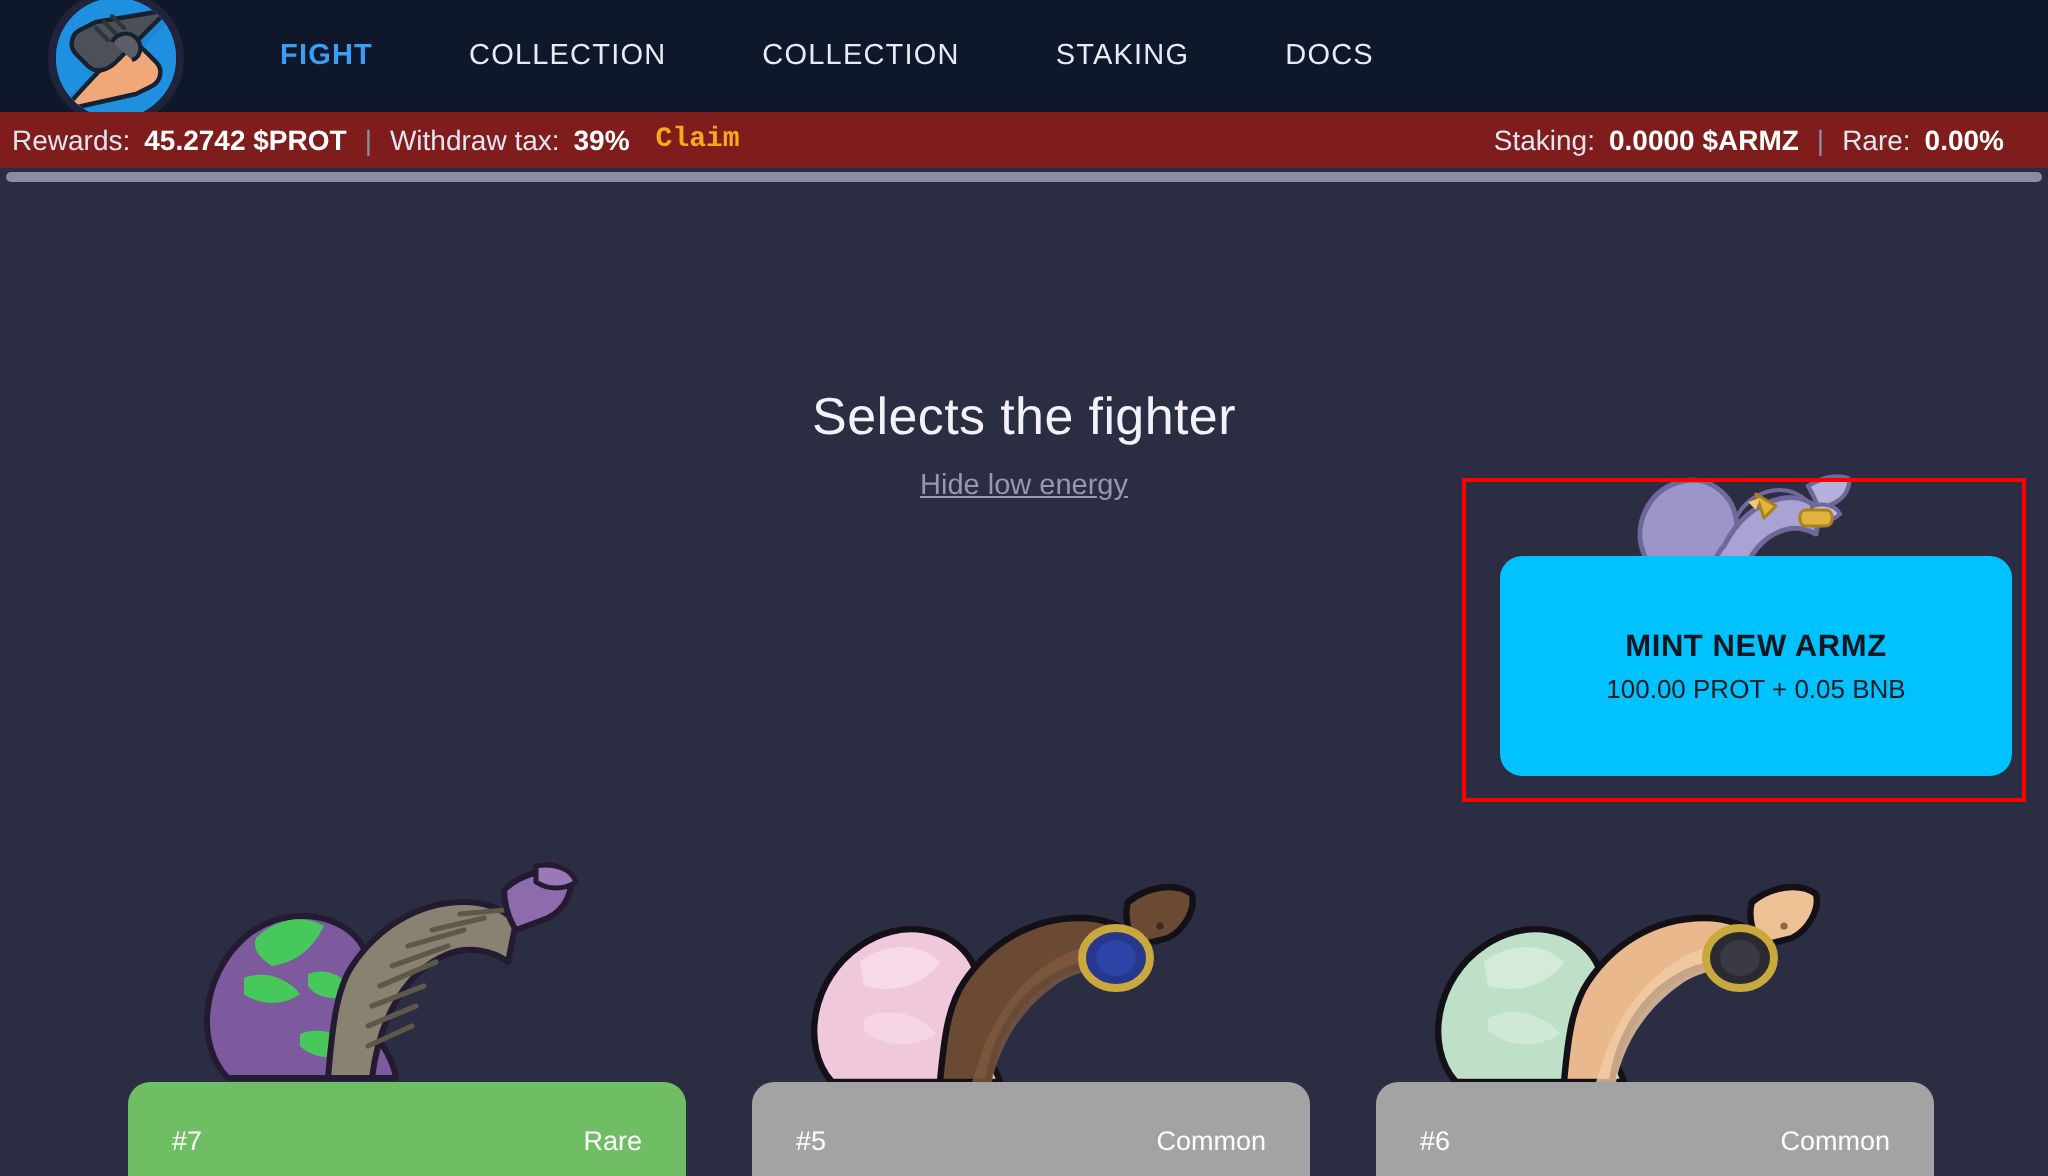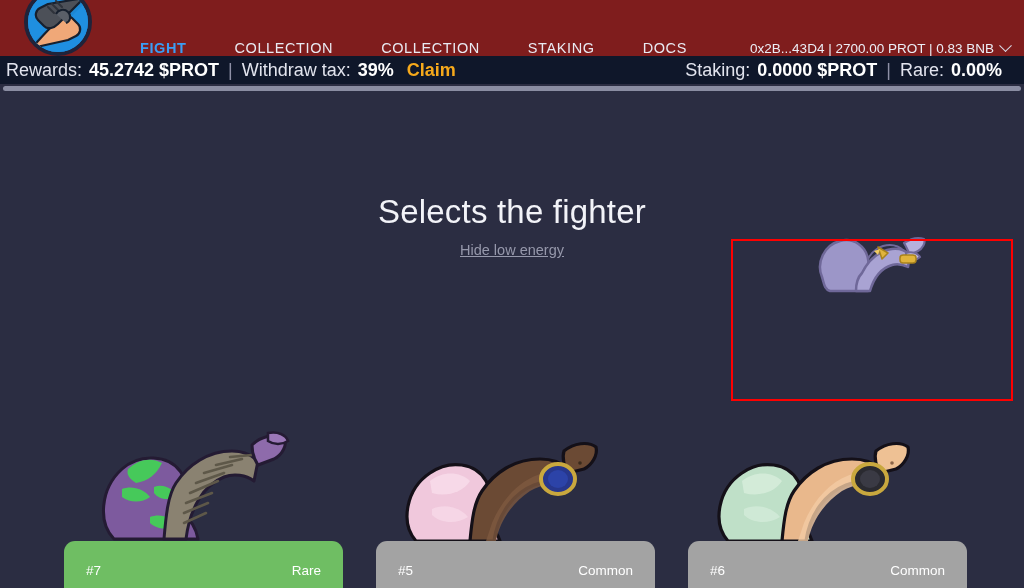--- a/index.html
+++ b/index.html
@@ -14,22 +14,22 @@
     background: #2b2d42;
     font-family: "Liberation Sans", sans-serif;
     color: #ffffff;
     position: relative;
   }
 
   
   .topnav {
     height: 56px;
     display: flex;
-    align-items: flex-end;
-    background: #7f1d1d;
+    align-items: center;
+    background: #0f172a;
     position: relative;
     z-index: 20;
   }
 
   .logo-wrap {
     width: 80px;
     display: flex;
     align-items: center;
     justify-content: center;
     margin-left: 18px;
@@ -83,35 +83,36 @@
     border-bottom: 1.6px solid #d8dae6;
     transform: rotate(45deg) translate(-2px,-2px);
   }
 
   
   .infobar {
     height: 28px;
     display: flex;
     align-items: center;
     padding: 0 6px;
-    font-size: 18px;
-    background: #0f172a;
+    font-size: 14px;
+    background: #7f1d1d;
     position: relative;
     z-index: 20;
   }
   .info-left, .info-right { display: flex; align-items: center; gap: 7px; }
   .info-right { margin-left: auto; margin-right: 16px; }
   .info-lbl { color: #e2e4ee; font-weight: 400; }
   .info-val { color: #ffffff; font-weight: 700; }
   .info-sep { color: #8e90a6; padding: 0 2px; }
   .claim-link {
     color: #f6a91b;
     font-weight: 700;
     cursor: pointer;
     margin-left: 6px;
+    font-family: Liberation Mono, monospace;
   }
 
   
   .hscroll {
     height: 9px;
     background: #2b2d42;
     padding: 2px 3px 0 3px;
     position: relative;
     z-index: 20;
   }
@@ -128,21 +129,21 @@
     height: 495px;
   }
 
   .center-head {
     position: absolute;
     left: 0; right: 0;
     top: 100px;
     text-align: center;
   }
   .center-title {
-    font-size: 33px;
+    font-size: 26px;
     font-weight: 400;
     color: #f2f3f8;
     letter-spacing: 0.2px;
   }
   .center-sub {
     margin-top: 11px;
     font-size: 14.5px;
     color: #9698ab;
     cursor: pointer;
     text-decoration: underline;
@@ -267,38 +268,34 @@
   </div>
 
   <div class="nav-links">
     <span class="nav-link active">FIGHT</span>
     <span class="nav-link">COLLECTION</span>
     <span class="nav-link">COLLECTION</span>
     <span class="nav-link">STAKING</span>
     <span class="nav-link">DOCS</span>
   </div>
 
-  <div class="wallet">
-    <span>0x2B...43D4 | 2700.00 PROT | 0.83 BNB</span>
-    <span class="chev"></span>
-  </div>
 </div>
 
 <div class="infobar">
   <div class="info-left">
     <span class="info-lbl">Rewards:</span>
     <span class="info-val">45.2742 $PROT</span>
     <span class="info-sep">|</span>
     <span class="info-lbl">Withdraw tax:</span>
     <span class="info-val">39%</span>
     <span class="claim-link">Claim</span>
   </div>
   <div class="info-right">
     <span class="info-lbl">Staking:</span>
-    <span class="info-val">0.0000 $PROT</span>
+    <span class="info-val">0.0000 $ARMZ</span>
     <span class="info-sep">|</span>
     <span class="info-lbl">Rare:</span>
     <span class="info-val">0.00%</span>
   </div>
 </div>
 
 <div class="hscroll">
   <div class="hscroll-thumb"></div>
 </div>
 
@@ -318,20 +315,24 @@
                  L18 58 C12 56 12 50 10 44 Z" fill="#9c96c8" stroke="#6f6899" stroke-width="2.5" stroke-linejoin="round"></path>
         <path d="M56 26 C60 18 68 12 78 12 C84 12 88 14 92 18" fill="none" stroke="#6f6899" stroke-width="2"></path>
         <path d="M50 40 C56 28 66 18 80 16 C88 15 94 18 98 22 L96 34 C92 32 86 30 80 32
                  C70 35 62 44 58 58 L44 58 C44 50 46 44 50 40 Z" fill="#a9a3d3" stroke="#6f6899" stroke-width="2.5" stroke-linejoin="round"></path>
         <path d="M92 10 C98 6 106 4 112 6 C114 10 110 16 106 18 L98 22 C96 18 94 13 92 10 Z" fill="#b6b0dd" stroke="#6f6899" stroke-width="2.2" stroke-linejoin="round"></path>
         <path d="M94 20 C100 18 106 20 108 24 C104 28 98 28 94 26 Z" fill="#c3bde6" stroke="#6f6899" stroke-width="2"></path>
         <rect x="88" y="22" width="16" height="8" rx="3" fill="#e0b43c" stroke="#a8821c" stroke-width="1.5"></rect>
         <path d="M66 14 L76 20 L70 26 Z" fill="#e0b43c" stroke="#a8821c" stroke-width="1.5" stroke-linejoin="round"></path>
         <path d="M62 18 L68 16 L66 22 Z" fill="#f0cb63"></path>
       </svg>
+    </div>
+    <div class="mint-btn">
+      <div class="mint-title">MINT NEW ARMZ</div>
+      <div class="mint-price">100.00 PROT + 0.05 BNB</div>
     </div>
   </div>
 
   <div class="cards">
 
     <div class="card-slot">
       <div class="card-art">
         <svg width="250" height="120" viewBox="0 0 250 120" style="position:absolute;left:28px;top:-2px;">
           <path d="M22 108 C6 92 8 58 30 38 C48 22 76 24 88 40 C98 54 96 70 88 80
                    C96 86 104 96 106 108 Z" fill="#7d5a9e" stroke="#241b33" stroke-width="3" stroke-linejoin="round"></path>

